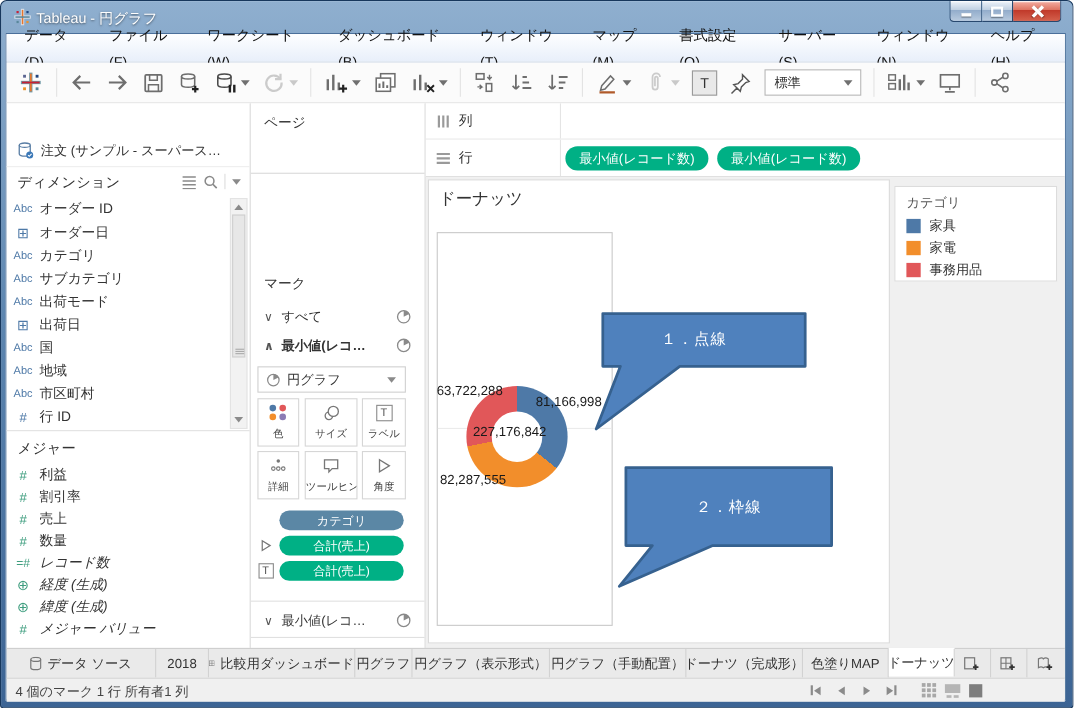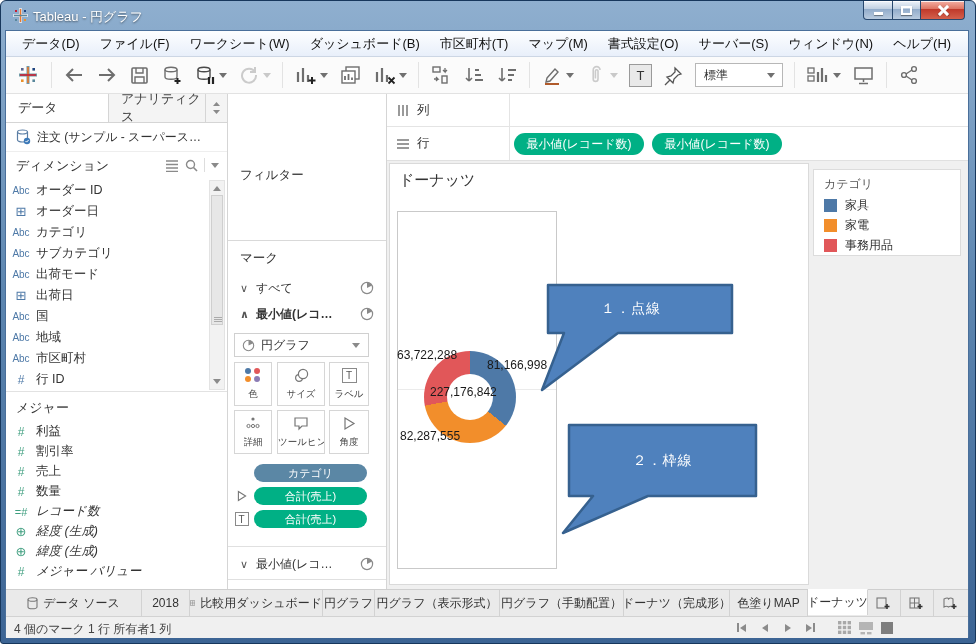--- a/index.html
+++ b/index.html
@@ -136,21 +136,21 @@
     </div>
   </div>
 
   <div class="client-bg"></div>
 
   <div class="menubar">
     <span class="menu-item">データ(D)</span>
     <span class="menu-item">ファイル(F)</span>
     <span class="menu-item">ワークシート(W)</span>
     <span class="menu-item">ダッシュボード(B)</span>
-    <span class="menu-item">市区町村(T)</span>
+    <span class="menu-item">ウィンドウ(T)</span>
     <span class="menu-item">マップ(M)</span>
     <span class="menu-item">書式設定(O)</span>
     <span class="menu-item">サーバー(S)</span>
     <span class="menu-item">ウィンドウ(N)</span>
     <span class="menu-item">ヘルプ(H)</span>
   </div>
 
   <div class="toolbar">
     <svg class="ticon" width="24" height="24" viewBox="0 0 24 24">
       <rect x="10.5" y="3" width="3" height="18" fill="#7099a5"></rect>
@@ -267,29 +267,20 @@
     <span class="tsep"></span>
     <svg class="ticon" width="22" height="22" viewBox="0 0 22 22">
         <circle cx="6" cy="11" r="2.4" stroke="#6e6e6e" stroke-width="1.4" fill="none"></circle>
         <circle cx="16" cy="5" r="2.4" stroke="#6e6e6e" stroke-width="1.4" fill="none"></circle>
         <circle cx="16" cy="17" r="2.4" stroke="#6e6e6e" stroke-width="1.4" fill="none"></circle>
         <path d="M8 10 L14 6 M8 12 L14 16" stroke="#6e6e6e" stroke-width="1.4"></path>
       </svg>
   </div>
 
   <div class="sidebar">
-    <div class="side-tabs">
-      <div class="side-tab active">データ</div>
-      <div class="side-tab inactive">アナリティクス</div>
-      <div class="pane-swap">
-        <svg width="9" height="12" viewBox="0 0 9 12">
-            <path d="M4.5 0 L8 4 H1 Z M4.5 12 L1 8 H8 Z" fill="#8a8a8a"></path>
-          </svg>
-      </div>
-    </div>
     <div class="conn-row">
       <svg width="15" height="16" viewBox="0 0 15 16">
           <ellipse cx="6.5" cy="3" rx="5" ry="2" stroke="#5a7ea5" stroke-width="1.2" fill="none"></ellipse>
           <path d="M1.5 3 V11 a5 2 0 0 0 10 0 V3" stroke="#5a7ea5" stroke-width="1.2" fill="none"></path>
           <circle cx="11" cy="12" r="3.2" fill="#3c79b8"></circle>
           <path d="M9.5 12 l1.1 1.1 L12.7 10.9" stroke="#fff" stroke-width="1" fill="none"></path>
         </svg>
       <span>注文 (サンプル - スーパース…</span>
     </div>
     <div class="sec-header" style="top:58px">
@@ -385,22 +376,22 @@
         <span class="fglyph mea" style="font-size:13px">⊕</span>
         <span class="flabel italic">緯度 (生成)</span>
       </div>
     <div class="frow" style="top:467px">
         <span class="fglyph mea" style="font-size:12px">#</span>
         <span class="flabel italic">メジャー バリュー</span>
       </div>
   </div>
 
   <div class="cards">
-    <div class="card" style="top:64px;height:83px">
-        <span class="card-label">フィルター</span>
+    <div class="card" style="top:0;height:64px">
+        <span class="card-label">ページ</span>
       </div>
     <div style="position:absolute;left:12px;top:156px;font-size:12.5px">マーク</div>
     <div class="marks-row" style="top:182px">
       <span class="chev">∨</span>
       <span>すべて</span>
       <svg class="pie-right" width="14" height="14" viewBox="0 0 14 14">
           <circle cx="7" cy="7" r="5.6" fill="none" stroke="#8a8a8a" stroke-width="1.2"></circle>
           <path d="M7 7 L7 1.4 A5.6 5.6 0 0 1 12 4.5 Z" fill="#8a8a8a"></path>
         </svg>
     </div>

